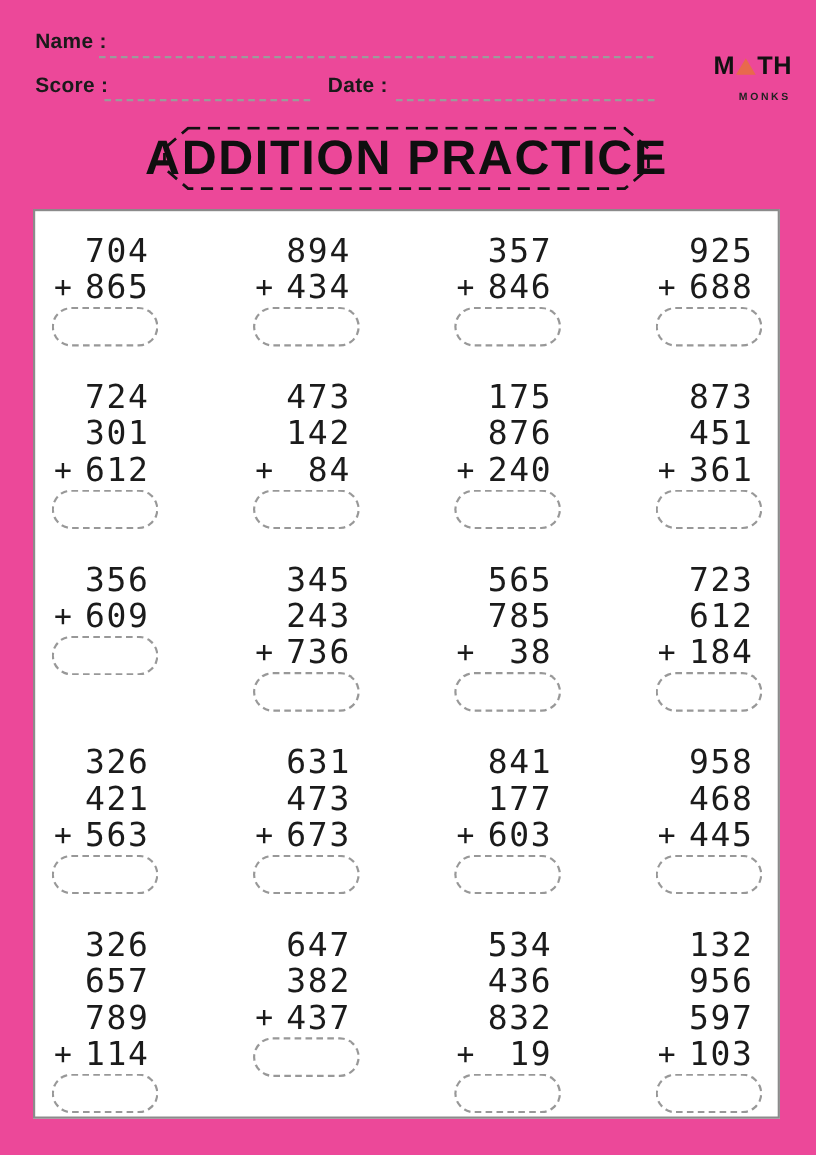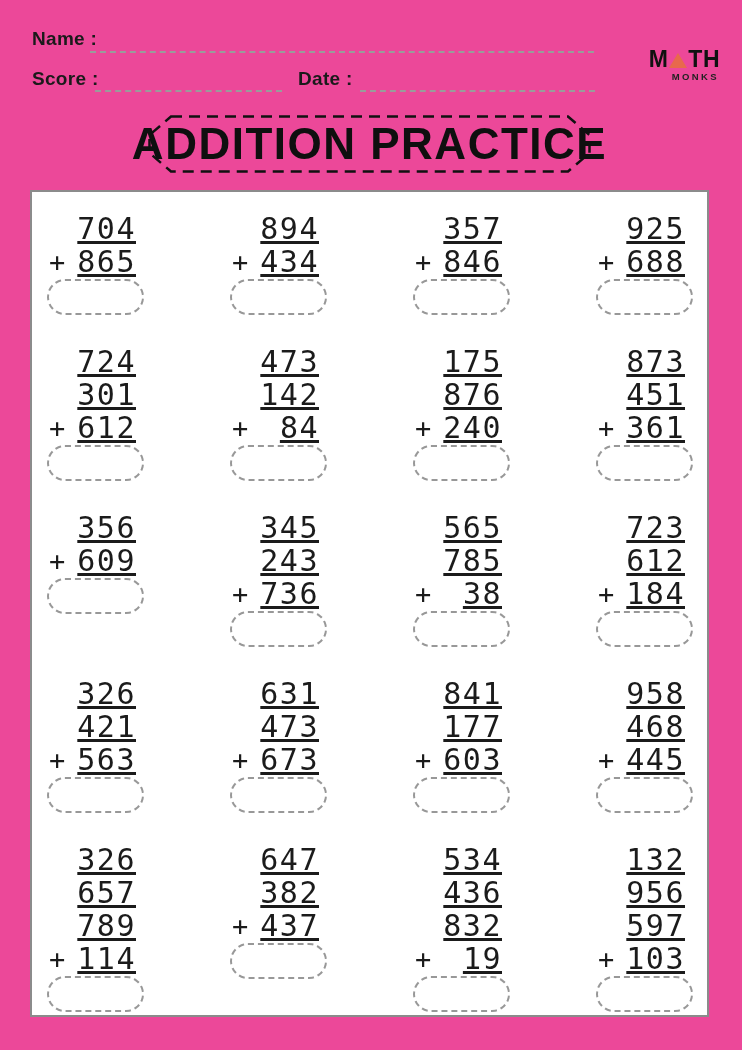--- a/index.html
+++ b/index.html
@@ -37,21 +37,21 @@
   }
   .logo-triangle {
     display:inline-block; width:0; height:0;
     border-left:9px solid transparent;
     border-right:9px solid transparent;
     border-bottom:15px solid #E8694C;
     margin:0 1px 2px 1px;
   }
   .logo-bottom {
     font-size:9.5px; font-weight:bold; letter-spacing:2.4px;
-    color:#222; text-align:right; margin-top:1px; padding-right:1px;
+    color:#222; text-align:right; margin-top:13px; padding-right:1px;
   }
 
   
   .title-wrap { position:absolute; left:148px; top:115px; width:443px; height:58px; }
   .title-border { position:absolute; left:0; top:0; width:443px; height:58px; }
   .title-text {
     position:absolute; left:0; top:0; width:443px; height:58px;
     display:flex; align-items:center; justify-content:center;
     font-size:44px; font-weight:bold; letter-spacing:1.5px; color:#0f0f0f;
     white-space:nowrap;
@@ -68,21 +68,21 @@
   .prob-row { display:flex; justify-content:space-between; }
   .problem { width:97px; display:flex; flex-direction:column; }
   .addend-line {
     display:flex; align-items:center;
     height:33px; line-height:33px;
     font-family:"DejaVu Sans Mono", monospace;
     font-size:30px; letter-spacing:1.5px; color:#1b1b1b;
     padding-right:8px; box-sizing:border-box;
   }
   .addend-line .plus { padding-left:2px; font-size:27px; }
-  .addend-line .num  { margin-left:auto;text-decoration:underline; }
+  .addend-line .num  { margin-left:auto; }
   .answer-pill {
     width:97px; height:36px; box-sizing:border-box;
     border:2px dashed #989898; border-radius:18px;
     margin-top:1px; background:#fff;
   }
 </style>
 </head>
 <body>
 
 <div class="page">

